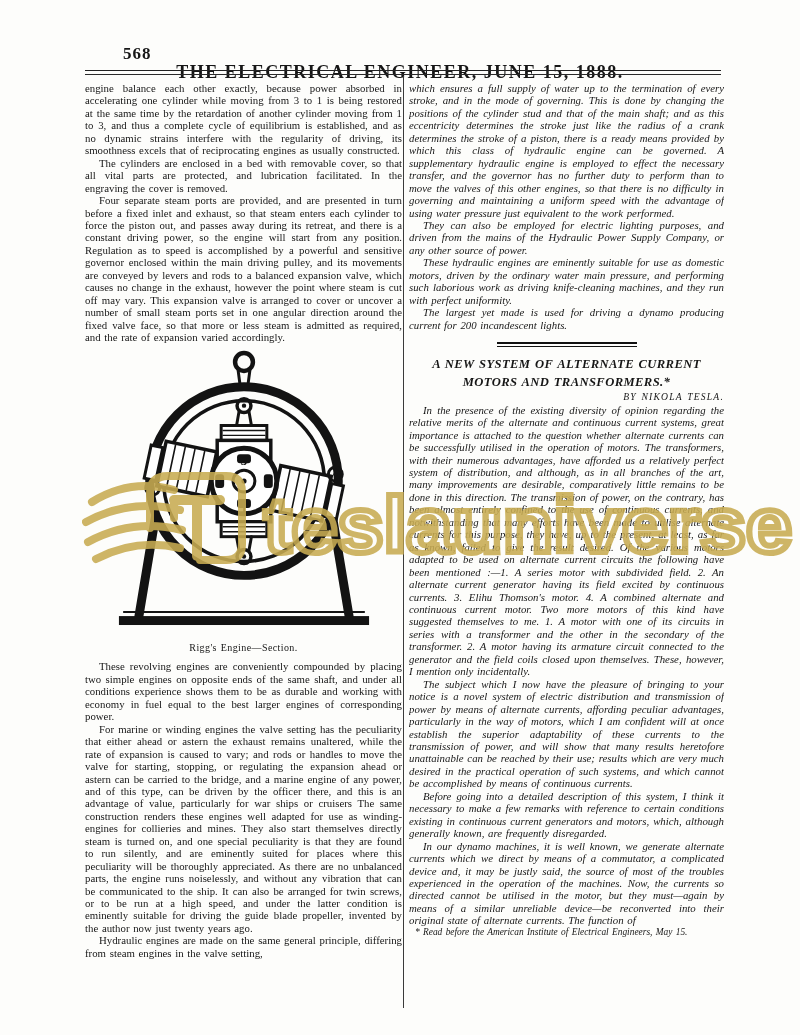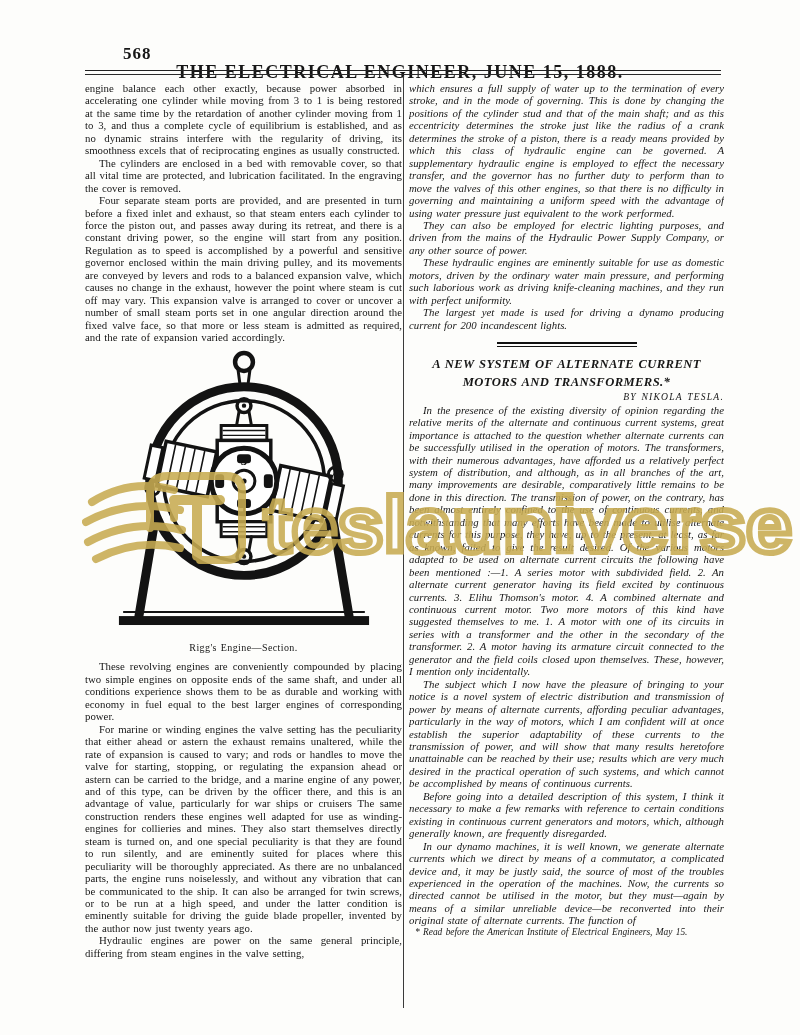--- a/index.html
+++ b/index.html
@@ -59,21 +59,21 @@
 </head>
 <body>
 
 <div class="page-num">568</div>
 <div class="masthead">THE ELECTRICAL ENGINEER, JUNE 15, 1888.</div>
 <div class="head-rule"></div>
 <div class="col-divider"></div>
 
 <div class="col left">
   <p class="noindent">engine balance each other exactly, because power absorbed in accelerating one cylinder while moving from 3 to 1 is being restored at the same time by the retardation of another cylinder moving from 1 to 3, and thus a complete cycle of equilibrium is established, and as no dynamic strains interfere with the regularity of driving, its smoothness excels that of reciprocating engines as usually constructed.</p>
-  <p>The cylinders are enclosed in a bed with removable cover, so that all vital time are protected, and lubrication facilitated.  In the engraving the cover is removed.</p>
+  <p>The cylinders are enclosed in a bed with removable cover, so that all vital parts are protected, and lubrication facilitated.  In the engraving the cover is removed.</p>
   <p>Four separate steam ports are provided, and are presented in turn before a fixed inlet and exhaust, so that steam enters each cylinder to force the piston out, and passes away during its retreat, and there is a constant driving power, so the engine will start from any position.  Regulation as to speed is accomplished by a powerful and sensitive governor enclosed within the main driving pulley, and its movements are conveyed by levers and rods to a balanced expansion valve, which causes no change in the exhaust, however the point where steam is cut off may vary.  This expansion valve is arranged to cover or uncover a number of small steam ports set in one angular direction around the fixed valve face, so that more or less steam is admitted as required, and the rate of expansion varied accordingly.</p>
 
   <div class="figure-block">
     <svg width="268" height="288" viewBox="0 0 270 290">
       <g stroke="#131313" fill="none" stroke-linecap="round">
 
         <circle cx="135" cy="13" r="9" stroke-width="4.5"></circle>
         <path d="M129 21 L131 36 M141 21 L139 36" stroke-width="3"></path>
 
         <circle cx="135" cy="133" r="95" stroke-width="9"></circle>
@@ -126,21 +126,21 @@
       <g font-family="Liberation Serif, serif" font-size="13" font-weight="bold" fill="#131313" text-anchor="middle">
         <text x="135" y="117">3</text>
         <text x="135" y="165">1</text>
       </g>
     </svg>
     <div class="figure-caption">Rigg's Engine—Section.</div>
   </div>
 
   <p class="noindent" style="text-indent:14px;">These revolving engines are conveniently compounded by placing two simple engines on opposite ends of the same shaft, and under all conditions experience shows them to be as durable and working with economy in fuel equal to the best larger engines of corresponding power.</p>
   <p>For marine or winding engines the valve setting has the peculiarity that either ahead or astern the exhaust remains unaltered, while the rate of expansion is caused to vary; and rods or handles to move the valve for starting, stopping, or regulating the expansion ahead or astern can be carried to the bridge, and a marine engine of any power, and of this type, can be driven by the officer there, and this is an advantage of value, particularly for war ships or cruisers  The same construction renders these engines well adapted for use as winding-engines for collieries and mines. They also start themselves directly steam is turned on, and one special peculiarity is that they are found to run silently, and are eminently suited for places where this peculiarity will be thoroughly appreciated.  As there are no unbalanced parts, the engine runs noiselessly, and without any vibration that can be communicated to the ship.  It can also be arranged for twin screws, or to be run at a high speed, and under the latter condition is eminently suitable for driving the guide blade propeller, invented by the author now just twenty years ago.</p>
-  <p>Hydraulic engines are power on the same general principle, differing from steam engines in the valve setting,</p>
+  <p>Hydraulic engines are made on the same general principle, differing from steam engines in the valve setting,</p>
 </div>
 
 <div class="col right">
   <p class="noindent">which ensures a full supply of water up to the termination of every stroke, and in the mode of governing.  This is done by changing the positions of the cylinder stud and that of the main shaft; and as this eccentricity determines the stroke just like the radius of a crank determines the stroke of a piston, there is a ready means provided by which this class of hydraulic engine can be governed.  A supplementary hydraulic engine is employed to effect the necessary transfer, and the governor has no further duty to perform than to move the valves of this other engines, so that there is no difficulty in governing and maintaining a uniform speed with the advantage of using water pressure just equivalent to the work performed.</p>
   <p>They can also be employed for electric lighting purposes, and driven from the mains of the Hydraulic Power Supply Company, or any other source of power.</p>
   <p>These hydraulic engines are eminently suitable for use as domestic motors, driven by the ordinary water main pressure, and performing such laborious work as driving knife-cleaning machines, and they run with perfect uniformity.</p>
   <p>The largest yet made is used for driving a dynamo producing current for 200 incandescent lights.</p>
 
   <div class="article-rule"></div>
 

